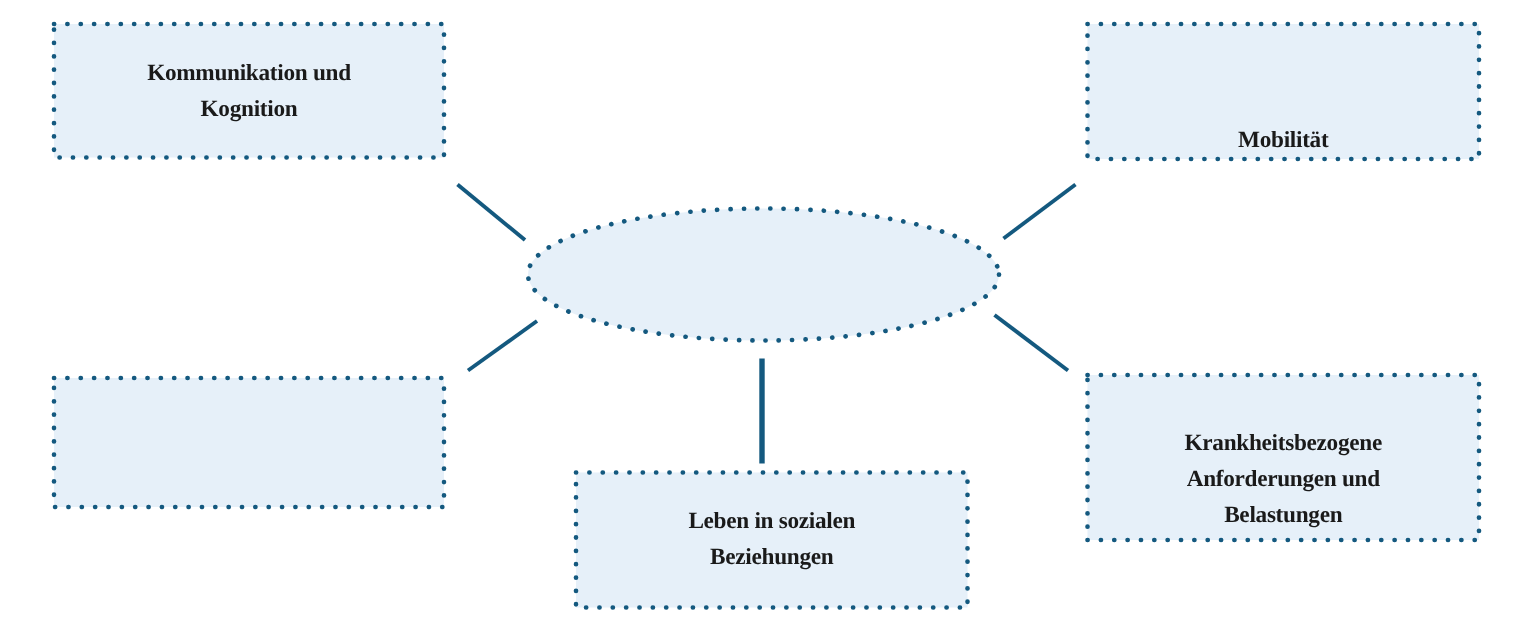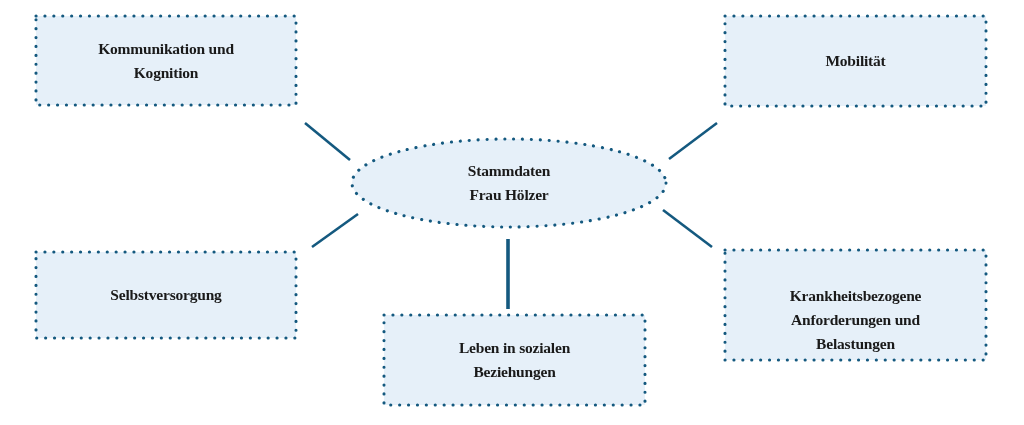--- a/index.html
+++ b/index.html
@@ -28,21 +28,21 @@
     text-align: center;
     color: #1a1a1a;
     font-weight: 700;
     font-size: 15.5px;
     line-height: 24px;
     letter-spacing: -0.2px;
     white-space: pre-line;
     pointer-events: none;
   }
   .lbl-kommunikation   { left: 36px;  top: 16px;  width: 260px; height: 89px; }
-  .lbl-mobilitaet      { left: 725px; top: 16px;  width: 261px; height: 90px; }
+  .lbl-mobilitaet      { left: 725px; top: 16px;  width: 261px; height: 90px; align-items: flex-end; }
   .lbl-selbstversorgung{ left: 36px;  top: 252px; width: 260px; height: 86px; }
   .lbl-leben           { left: 384px; top: 315px; width: 261px; height: 90px; align-items: center; }
   .lbl-krankheit       { left: 725px; top: 250px; width: 261px; height: 110px; margin-top: 15px; }
   .lbl-center          { left: 353px; top: 139px; width: 312px; height: 88px; }
 </style>
 </head>
 <body>
 
 <div class="canvas">
 
@@ -63,30 +63,23 @@
     <ellipse class="node-shape" cx="509" cy="183" rx="157" ry="44" fill="#E6F0F9" stroke="#14597F"></ellipse>
   </svg>
 
   <div class="node-label lbl-kommunikation">
     <span>Kommunikation und
 Kognition</span>
   </div>
   <div class="node-label lbl-mobilitaet">
     <span>Mobilität</span>
   </div>
-  <div class="node-label lbl-selbstversorgung">
-    <span>Selbstversorgung</span>
-  </div>
   <div class="node-label lbl-leben">
     <span>Leben in sozialen
 Beziehungen</span>
   </div>
   <div class="node-label lbl-krankheit">
     <span>Krankheitsbezogene
 Anforderungen und
 Belastungen</span>
   </div>
-  <div class="node-label lbl-center">
-    <span>Stammdaten
-Frau Hölzer</span>
-  </div>
 
 </div>
 
 </body></html>

